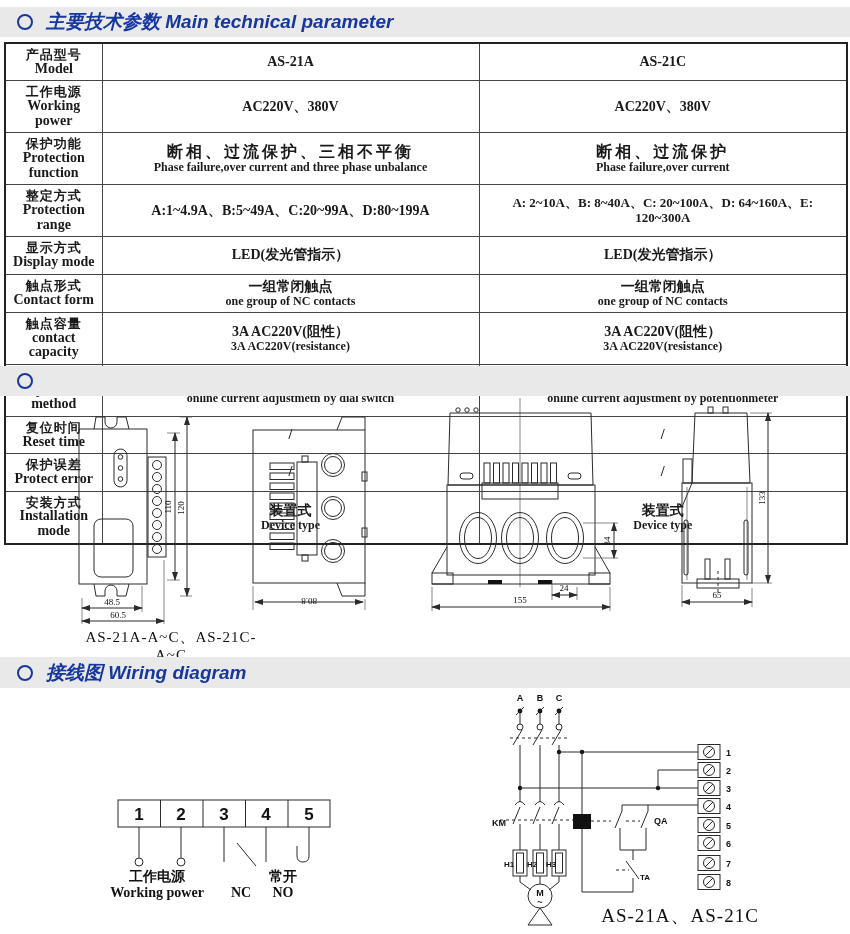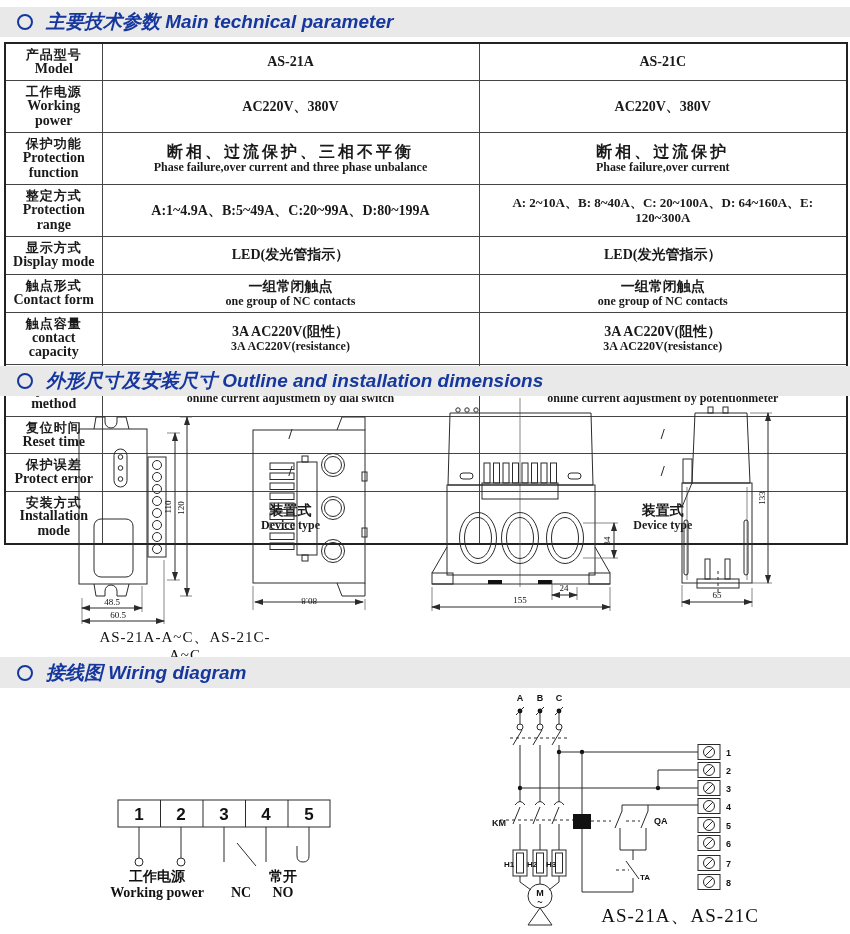--- a/index.html
+++ b/index.html
@@ -193,21 +193,20 @@
       <td>
             <div class="v1">装置式</div>
             <div class="v2">Device type</div>
           </td>
     </tr>
   </tbody>
     </table>
 
   <div class="band" style="top:366px;height:30px;">
     <span class="bullet"></span>
-    <span class="band-title">外形尺寸及安装尺寸 Outline and installation dimensions</span>
   </div>
 
   <svg style="left:30px;top:400px;" width="200" height="235" viewBox="0 0 200 235">
     <defs>
         <marker id="arr1" markerWidth="9" markerHeight="7" refX="8" refY="3" orient="auto-start-reverse">
           <path d="M0,0L9,3L0,6z" fill="#2b2b2b"></path>
         </marker>
       </defs>
     <path class="ln" d="M64,29 L66,17 L75,17 L75,22 A6,6 0 0 0 87,22 L87,17 L96,17 L99,29"></path>
     <path class="ln" d="M64,184 L66,196 L75,196 L75,191 A6,6 0 0 1 87,191 L87,196 L96,196 L99,184"></path>
@@ -351,21 +350,21 @@
     <line class="thin" x1="70" y1="18" x2="92" y2="18"></line>
       <line class="thin" x1="72" y1="188" x2="92" y2="188"></line>
     <line class="ln" x1="88" y1="18" x2="88" y2="188" marker-start="url(#arr4)" marker-end="url(#arr4)"></line>
     <text class="dimt" text-anchor="middle" transform="rotate(-90 85 103)" x="85" y="103">133</text>
     <line class="thin" x1="2" y1="190" x2="2" y2="212"></line>
       <line class="thin" x1="72" y1="193" x2="72" y2="212"></line>
     <line class="ln" x1="2" y1="207" x2="72" y2="207" marker-start="url(#arr4)" marker-end="url(#arr4)"></line>
     <text class="dimt" text-anchor="middle" x="37" y="203">65</text>
   </svg>
 
-  <div class="caption" style="left:90px;top:628px;width:190px;">AS-21A-A~C、AS-21C-A~C</div>
+  <div class="caption" style="left:76px;top:628px;width:190px;">AS-21A-A~C、AS-21C-A~C</div>
 
   <div class="band" style="top:657px;height:31px;">
     <span class="bullet"></span>
     <span class="band-title">接线图 Wiring diagram</span>
   </div>
 
   <svg style="left:100px;top:780px;" width="270" height="110" viewBox="0 0 270 110">
     <rect class="ln" x="18" y="20" width="212" height="27"></rect>
     <line class="ln" x1="60.5" y1="20" x2="60.5" y2="47"></line>
       <line class="ln" x1="103" y1="20" x2="103" y2="47"></line>

